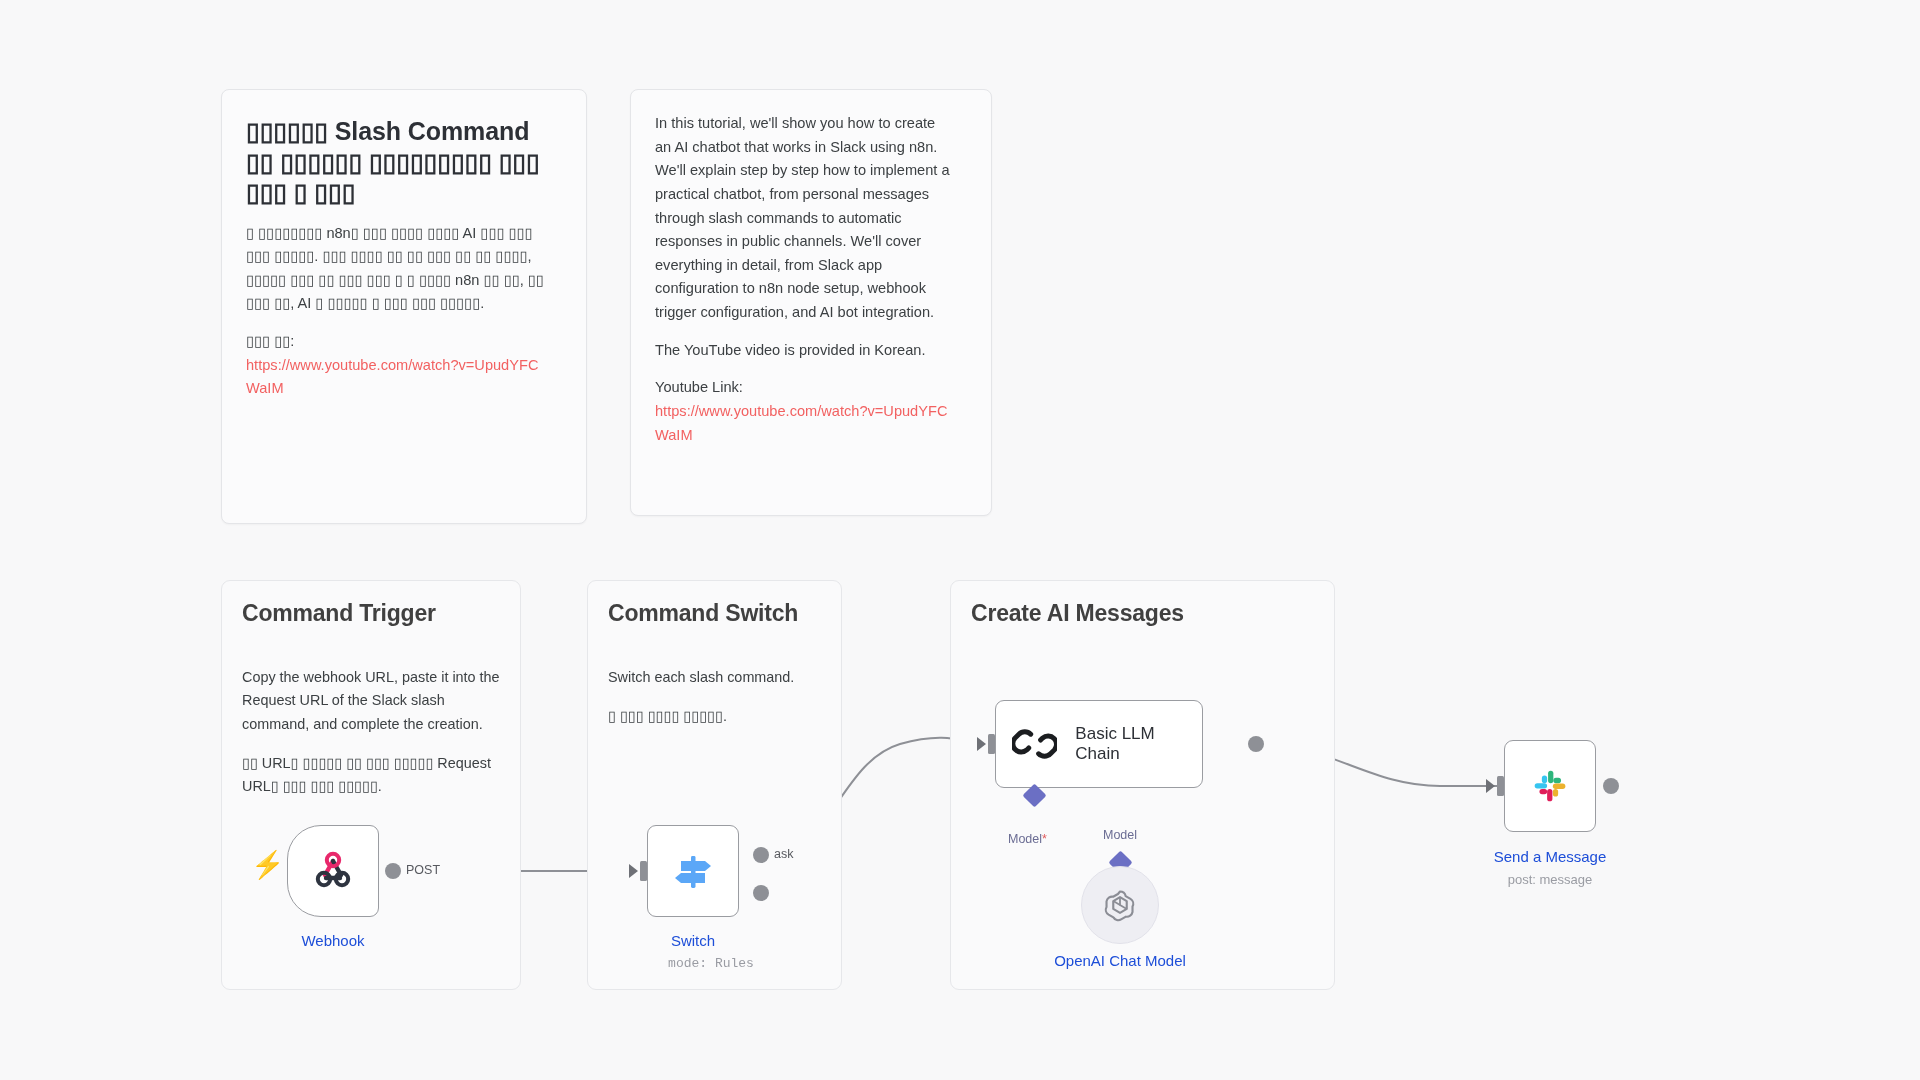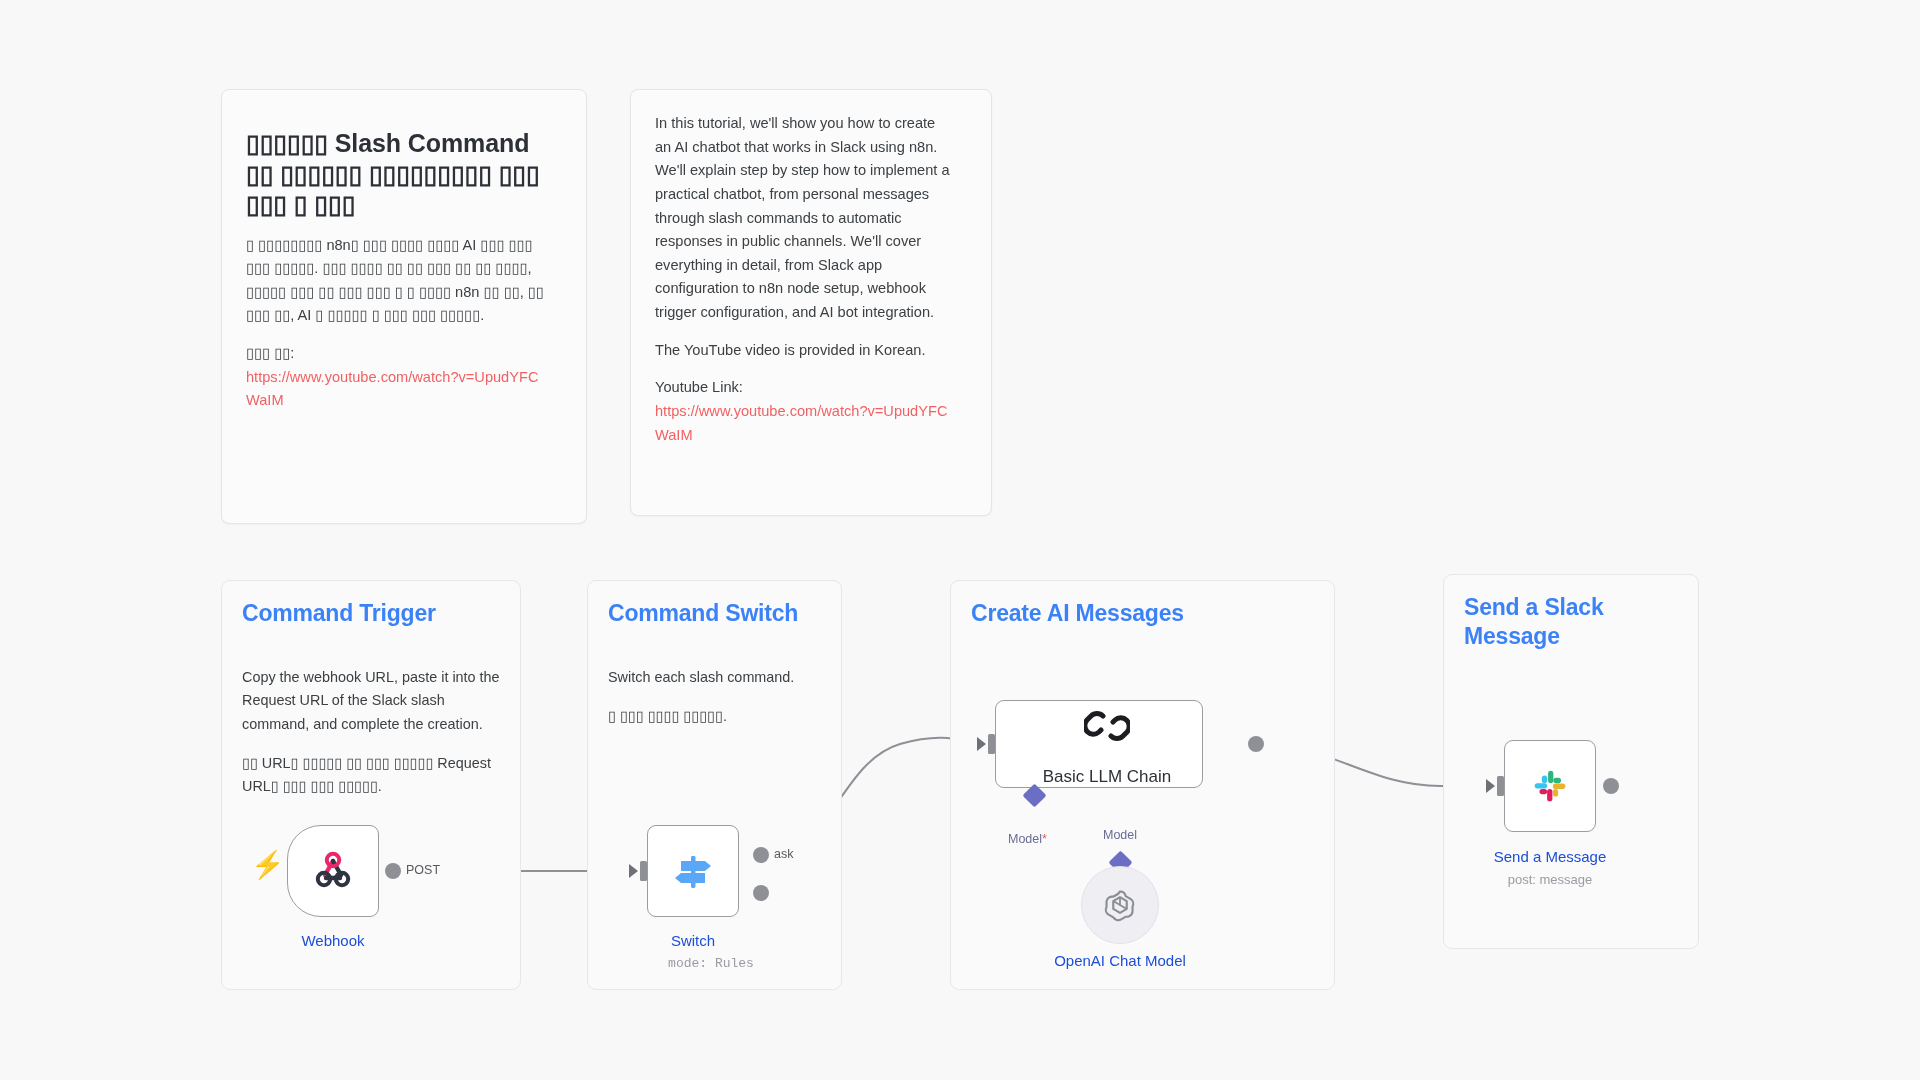--- a/index.html
+++ b/index.html
@@ -21,21 +21,21 @@
   
   .sticky {
     position: absolute;
     background: #fbfbfc;
     border: 1px solid #e4e5e8;
     border-radius: 8px;
     padding: 22px 24px;
     box-shadow: 0 1px 2px rgba(0,0,0,0.035);
   }
   .sticky h2 {
-    margin: 16px 0 14px 0;
+    margin: 4px 0 14px 0;
     font-size: 25px;
     line-height: 1.22;
     font-weight: 700;
     color: #2d3036;
     letter-spacing: -0.1px;
   }
   .sticky p {
     margin: 0 12px 14px 0;
     font-size: 14.6px;
     line-height: 1.62;
@@ -55,21 +55,21 @@
     background: #fafafb;
     border: 1px solid #e6e7ea;
     border-radius: 9px;
   }
   .panel-title {
     position: absolute;
     left: 20px;
     top: 18px;
     font-size: 23px;
     font-weight: 700;
-    color: #3b82f6;
+    color: #404040;
     line-height: 1.25;
     letter-spacing: -0.2px;
   }
   .panel-body {
     position: absolute;
     left: 20px;
     top: 72px;
     right: 18px;
     font-size: 14.4px;
     line-height: 1.62;
@@ -94,21 +94,20 @@
   .node-trigger {
     width: 92px; height: 92px;
     border-radius: 34px 9px 9px 34px;
   }
   .node-wide {
     width: 208px; height: 88px;
     border-radius: 9px;
     justify-content: flex-end;
     padding-left: 16px;
     gap: 18px;
-    flex-direction: column;
   }
   .node-round {
     width: 78px; height: 78px;
     border-radius: 50%;
     background: #eeeef3;
     border: 1px solid #e2e2ea;
   }
   .node-label {
     position: absolute;
     text-align: center;
@@ -292,23 +291,20 @@
   <div class="node node-round" style="left:1081px; top:866px;">
     <svg width="44" height="44" viewBox="0 0 32 32">
       <path fill="none" stroke="#8b8d95" stroke-width="1.55" stroke-linejoin="round" d="M16 6.2 a4.2 4.2 0 0 1 4.1 3.3 l3.5 2.0 a4.2 4.2 0 0 1 1.5 5.6 l0 4.0 a4.2 4.2 0 0 1 -4.8 3.4 l-3.5 2.0 a4.2 4.2 0 0 1 -5.6 -1.5 l-3.5 -2.0 a4.2 4.2 0 0 1 -1.5 -5.6 l0 -4.0 a4.2 4.2 0 0 1 4.8 -3.4 l3.5 -2.0 z"></path>
       <path fill="none" stroke="#8b8d95" stroke-width="1.55" stroke-linejoin="round" d="M16 10.3 l4.9 2.85 v5.7 L16 21.7 l-4.9 -2.85 v-5.7 z"></path>
       <path fill="none" stroke="#8b8d95" stroke-width="1.3" d="M16 10.3 v5.7 l4.9 2.85"></path>
       <path fill="none" stroke="#8b8d95" stroke-width="1.3" d="M11.1 13.15 L16 16"></path>
     </svg>
   </div>
   <div class="node-label" style="left:1041px; top:952px; width:158px;">OpenAI Chat Model</div>
 
-  <div class="panel" style="left:1443px; top:574px; width:256px; height:375px;">
-    <div class="panel-title" style="max-width:180px;">Send a Slack Message</div>
-  </div>
 
   <div class="in-arrow" style="left:1486px; top:779px;"></div>
   <div class="in-bar" style="left:1497px; top:776px;"></div>
   <div class="node node-sq" style="left:1504px; top:740px;">
     <svg width="46" height="46" viewBox="0 0 48 48">
       <g>
         <rect x="8" y="21" width="13" height="5.5" rx="2.75" fill="#36c5f0"></rect>
         <rect x="15.5" y="13" width="5.5" height="8" rx="2.75" fill="#36c5f0"></rect>
         <rect x="22" y="8" width="5.5" height="13" rx="2.75" fill="#2eb67d"></rect>
         <rect x="27.5" y="15.5" width="8" height="5.5" rx="2.75" fill="#2eb67d"></rect>

